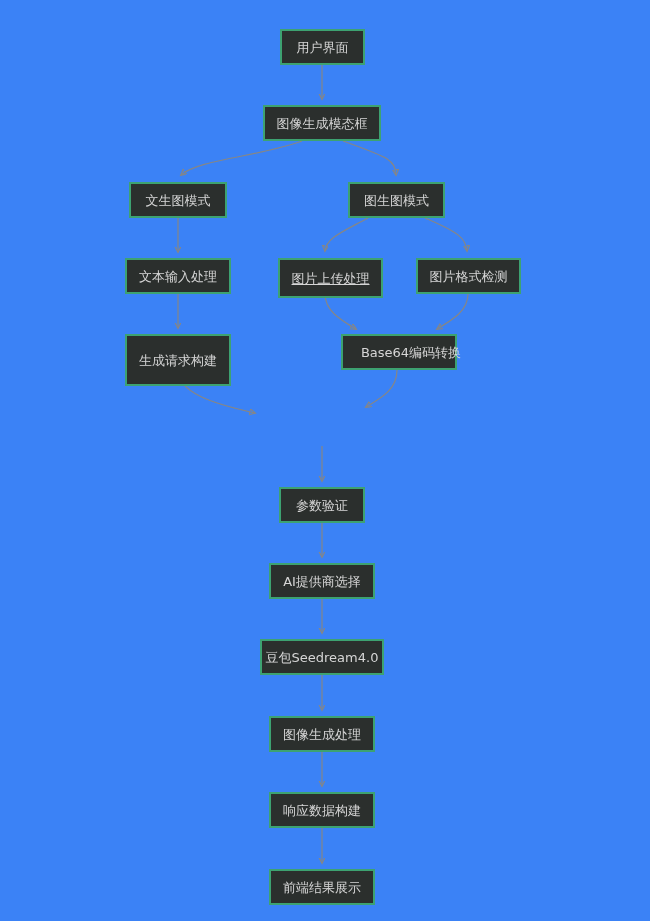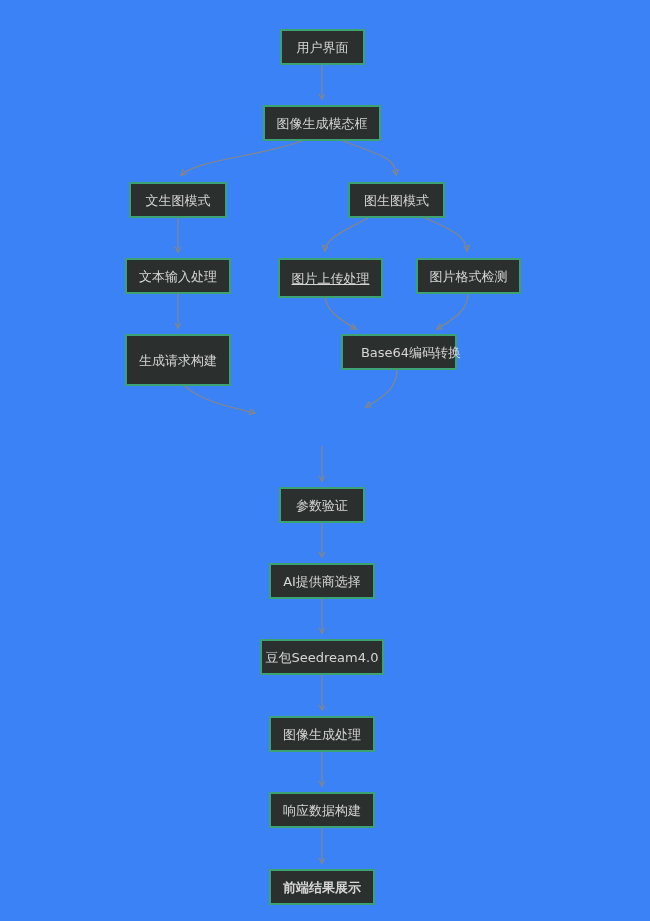--- a/index.html
+++ b/index.html
@@ -51,21 +51,21 @@
   #n-upload    { left:278px; top:258px; width:105px; height:40px;text-decoration:underline; }
   #n-format    { left:416px; top:258px; width:105px; height:36px; }
   #n-request   { left:125px; top:334px; width:106px; height:52px; }
   #n-base64    { left:341px; top:334px; width:116px; height:36px;padding-left:24px; }
   #n-fastapi   { left:262px; top:410px; width:120px; height:36px; }
   #n-validate  { left:279px; top:487px; width:86px;  height:36px; }
   #n-provider  { left:269px; top:563px; width:106px; height:36px; }
   #n-seedream  { left:260px; top:639px; width:124px; height:36px; }
   #n-imggen    { left:269px; top:716px; width:106px; height:36px; }
   #n-response  { left:269px; top:792px; width:106px; height:36px; }
-  #n-display   { left:269px; top:869px; width:106px; height:36px;font-weight:bold; }
+  #n-display   { left:269px; top:869px; width:106px; height:36px; }
 </style>
 </head>
 <body>
 
 <div class="canvas">
 
   <svg class="edge-layer" viewBox="0 0 650 921" xmlns="http://www.w3.org/2000/svg">
     <defs>
       <marker id="arrow" markerWidth="8" markerHeight="8" refX="5.5" refY="3" orient="auto" markerUnits="userSpaceOnUse">
         <path d="M0,0 L6,3 L0,6 Z" fill="#868686" stroke="none"></path>

